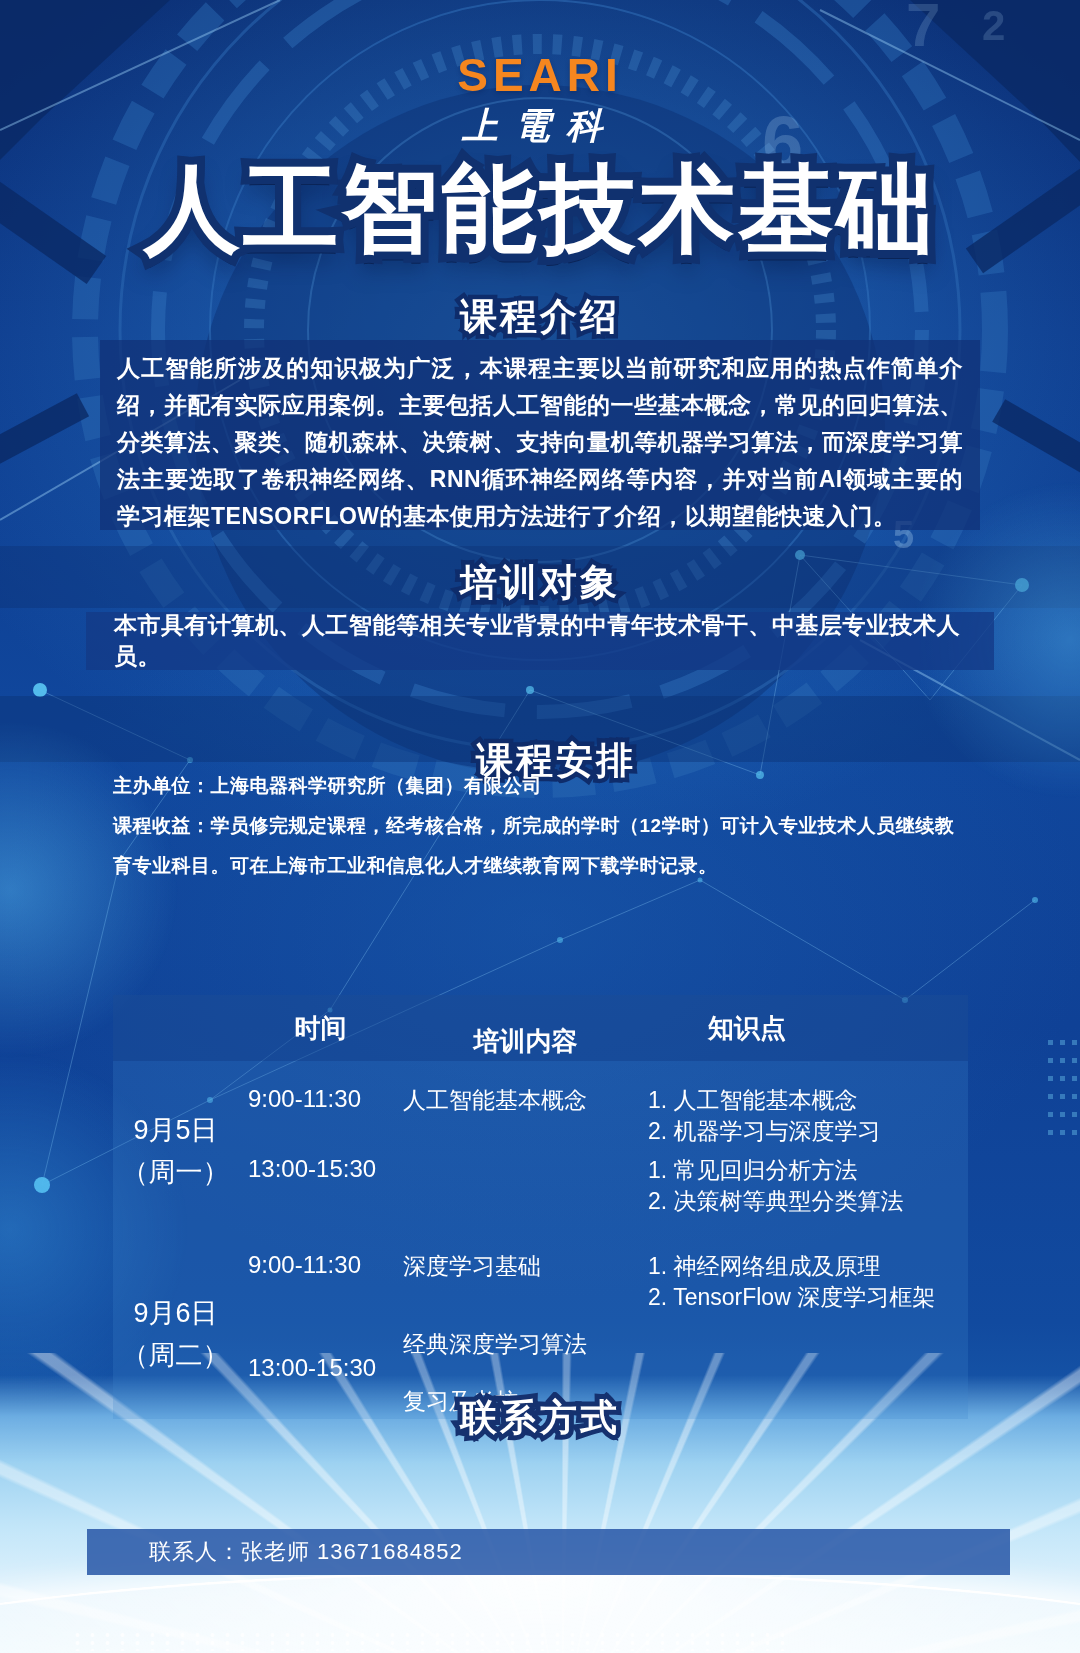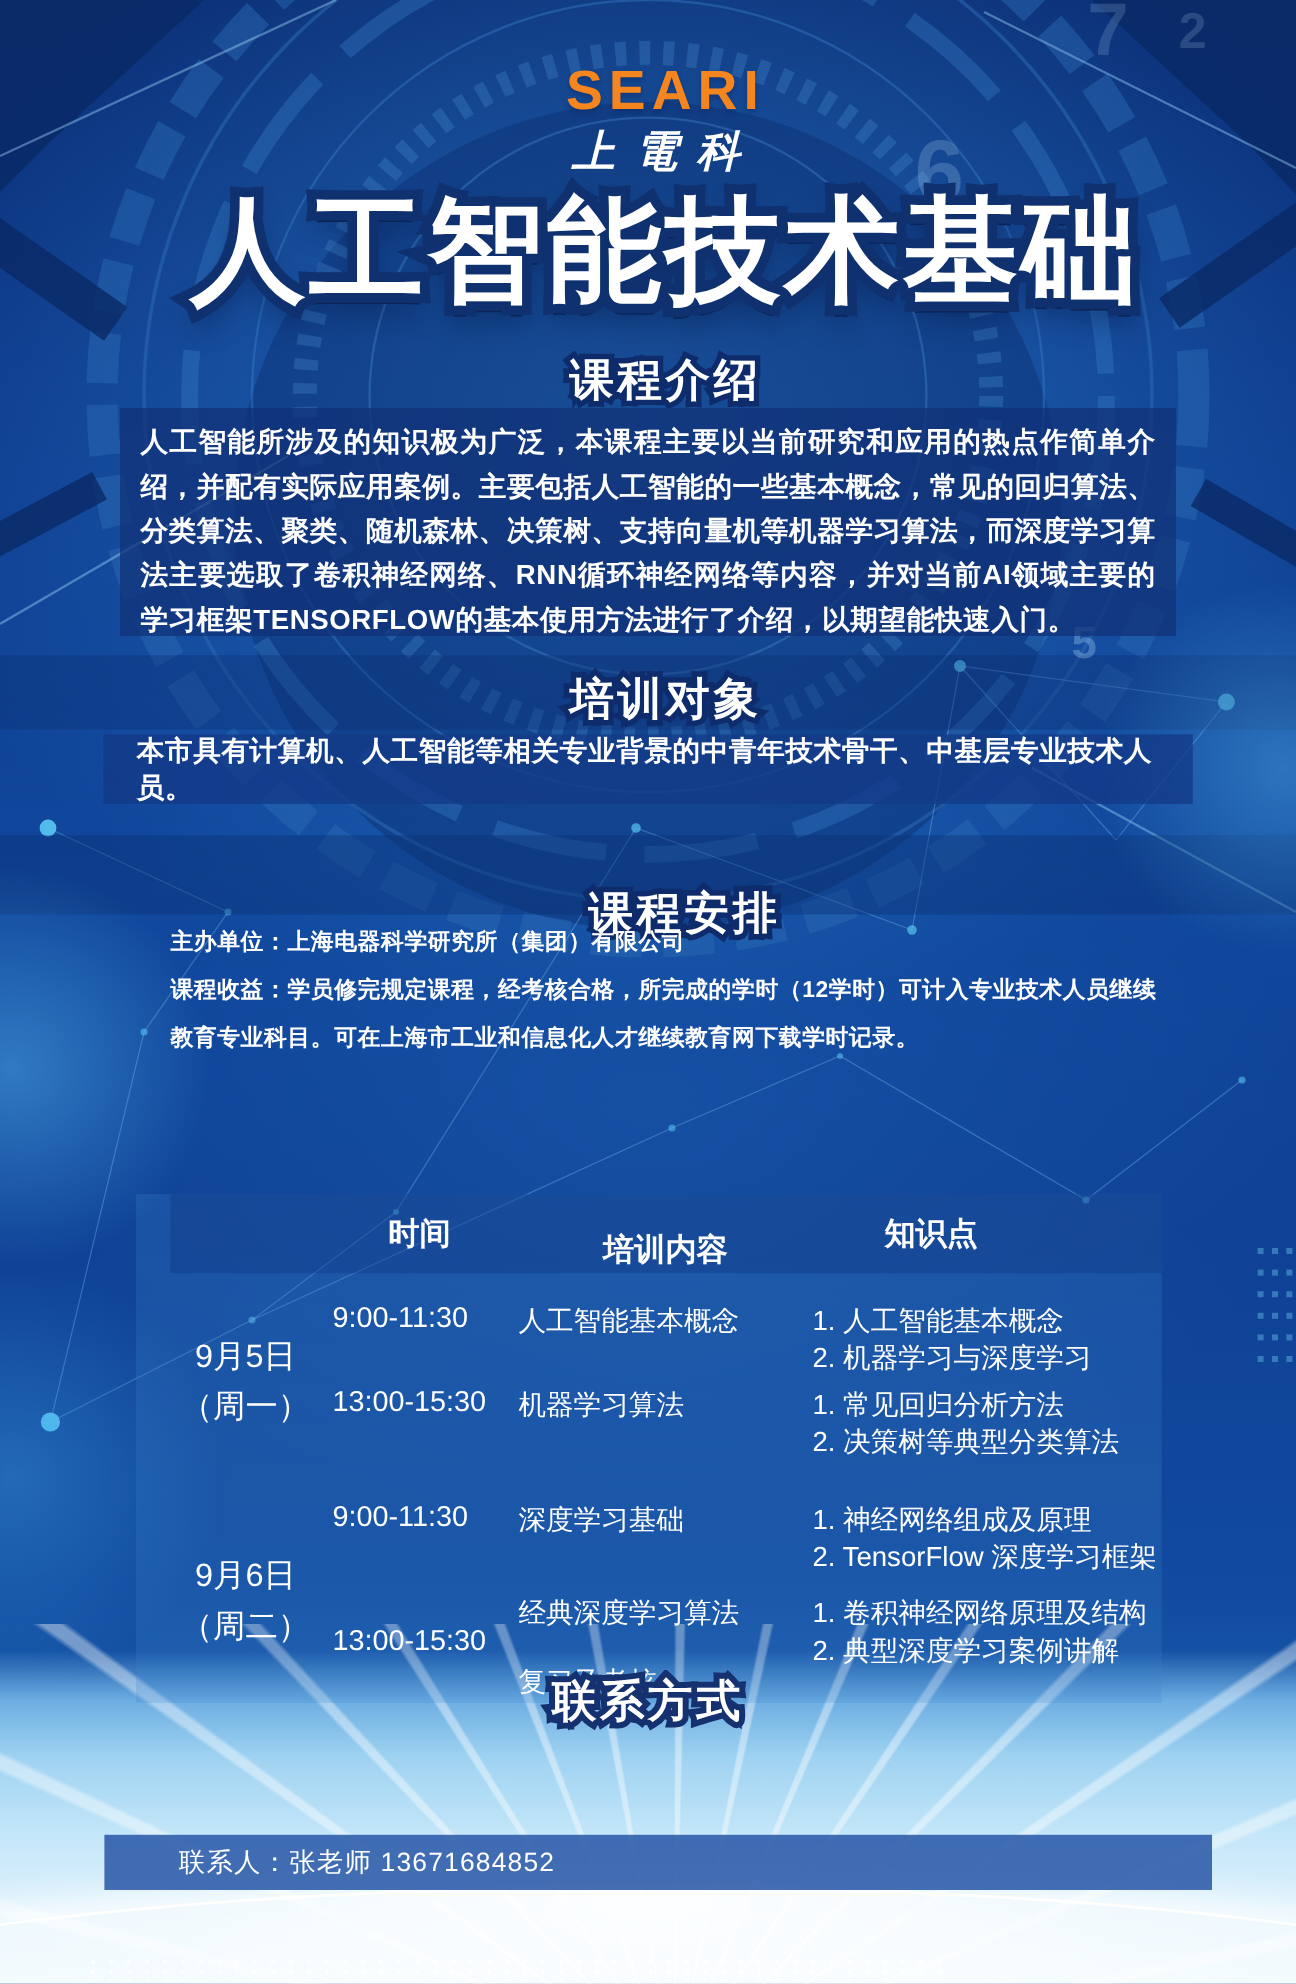--- a/index.html
+++ b/index.html
@@ -8,21 +8,21 @@
 
   .poster {
     position:relative; width:1080px; height:1653px; margin:0 auto;
     overflow:hidden; color:#fff;
     background:
       radial-gradient(ellipse 980px 760px at 50% 21%, rgba(52,140,214,.55), rgba(52,140,214,0) 66%),
       radial-gradient(ellipse 760px 520px at 50% 56%, rgba(32,104,184,.35), rgba(32,104,184,0) 72%),
       linear-gradient(180deg,#0a2d74 0%, #0d3a8c 20%, #10479d 44%, #0f4196 62%, #114a9f 80%, #2069b6 94%, #3f8ac8 100%);
   }
   .layer { position:absolute; inset:0; }
-  .z1 { z-index:1; } .z3 { z-index:3;padding-left:29px; }
+  .z1 { z-index:1; } .z3 { z-index:3; }
 
   
   .glow { position:absolute; border-radius:50%; pointer-events:none; }
   .glow-left   { left:-160px; top:720px;  width:340px; height:340px;
                  background:radial-gradient(circle, rgba(90,190,245,.45), rgba(90,190,245,0) 70%); }
   .glow-right  { right:-150px; top:480px; width:320px; height:320px;
                  background:radial-gradient(circle, rgba(90,190,245,.4), rgba(90,190,245,0) 70%); }
   .glow-left2  { left:-170px; top:1050px; width:360px; height:360px;
                  background:radial-gradient(circle, rgba(70,170,235,.35), rgba(70,170,235,0) 70%); }
 
@@ -283,21 +283,20 @@
           <div>9月5日</div>
           <div>（周一）</div>
         </div>
         <div class="cell cell-time row1">9:00-11:30</div>
         <div class="cell cell-content row1">人工智能基本概念</div>
         <div class="cell cell-points row1">
           <div>1. 人工智能基本概念</div>
           <div>2. 机器学习与深度学习</div>
         </div>
         <div class="cell cell-time row2">13:00-15:30</div>
-        <div class="cell cell-content row2">机器学习算法</div>
         <div class="cell cell-points row2">
           <div>1. 常见回归分析方法</div>
           <div>2. 决策树等典型分类算法</div>
         </div>
       </div>
 
       <div class="day day-2">
         <div class="date-cell">
           <div>9月6日</div>
           <div>（周二）</div>
@@ -306,24 +305,20 @@
         <div class="cell cell-content row1">深度学习基础</div>
         <div class="cell cell-points row1">
           <div>1. 神经网络组成及原理</div>
           <div>2. TensorFlow 深度学习框架</div>
         </div>
         <div class="cell cell-time row2 time-offset">13:00-15:30</div>
         <div class="cell cell-content row2">
           <div>经典深度学习算法</div>
           <div class="extra-content">复习及考核</div>
         </div>
-        <div class="cell cell-points row2">
-          <div>1. 卷积神经网络原理及结构</div>
-          <div>2. 典型深度学习案例讲解</div>
-        </div>
       </div>
 
     </div>
   </div>
 
   <div class="abs h-section h-contact">
     <span class="outlined">
       <span class="stroke">联系方式</span>
       <span class="fill">联系方式</span>
     </span>

